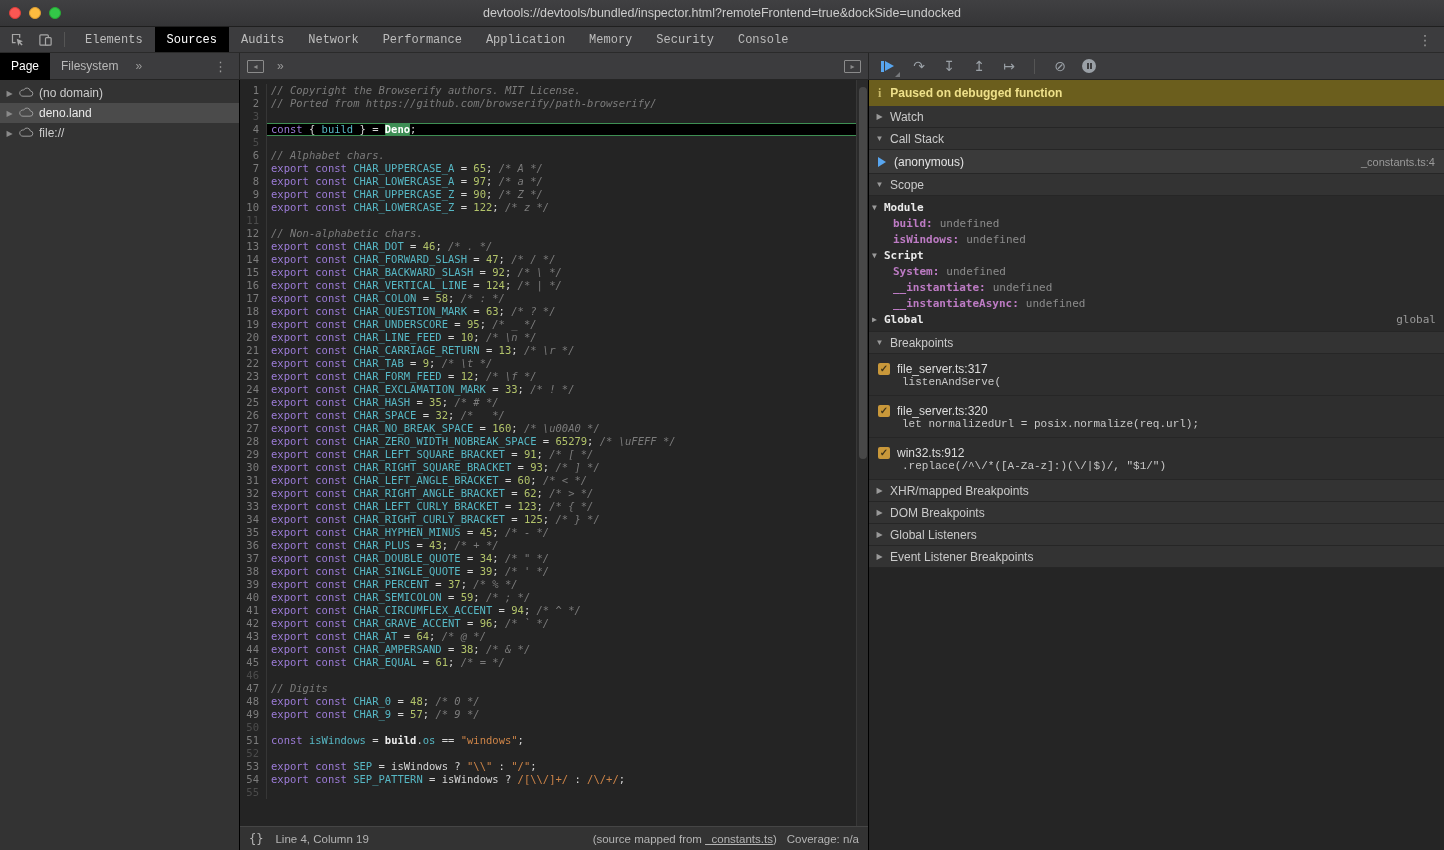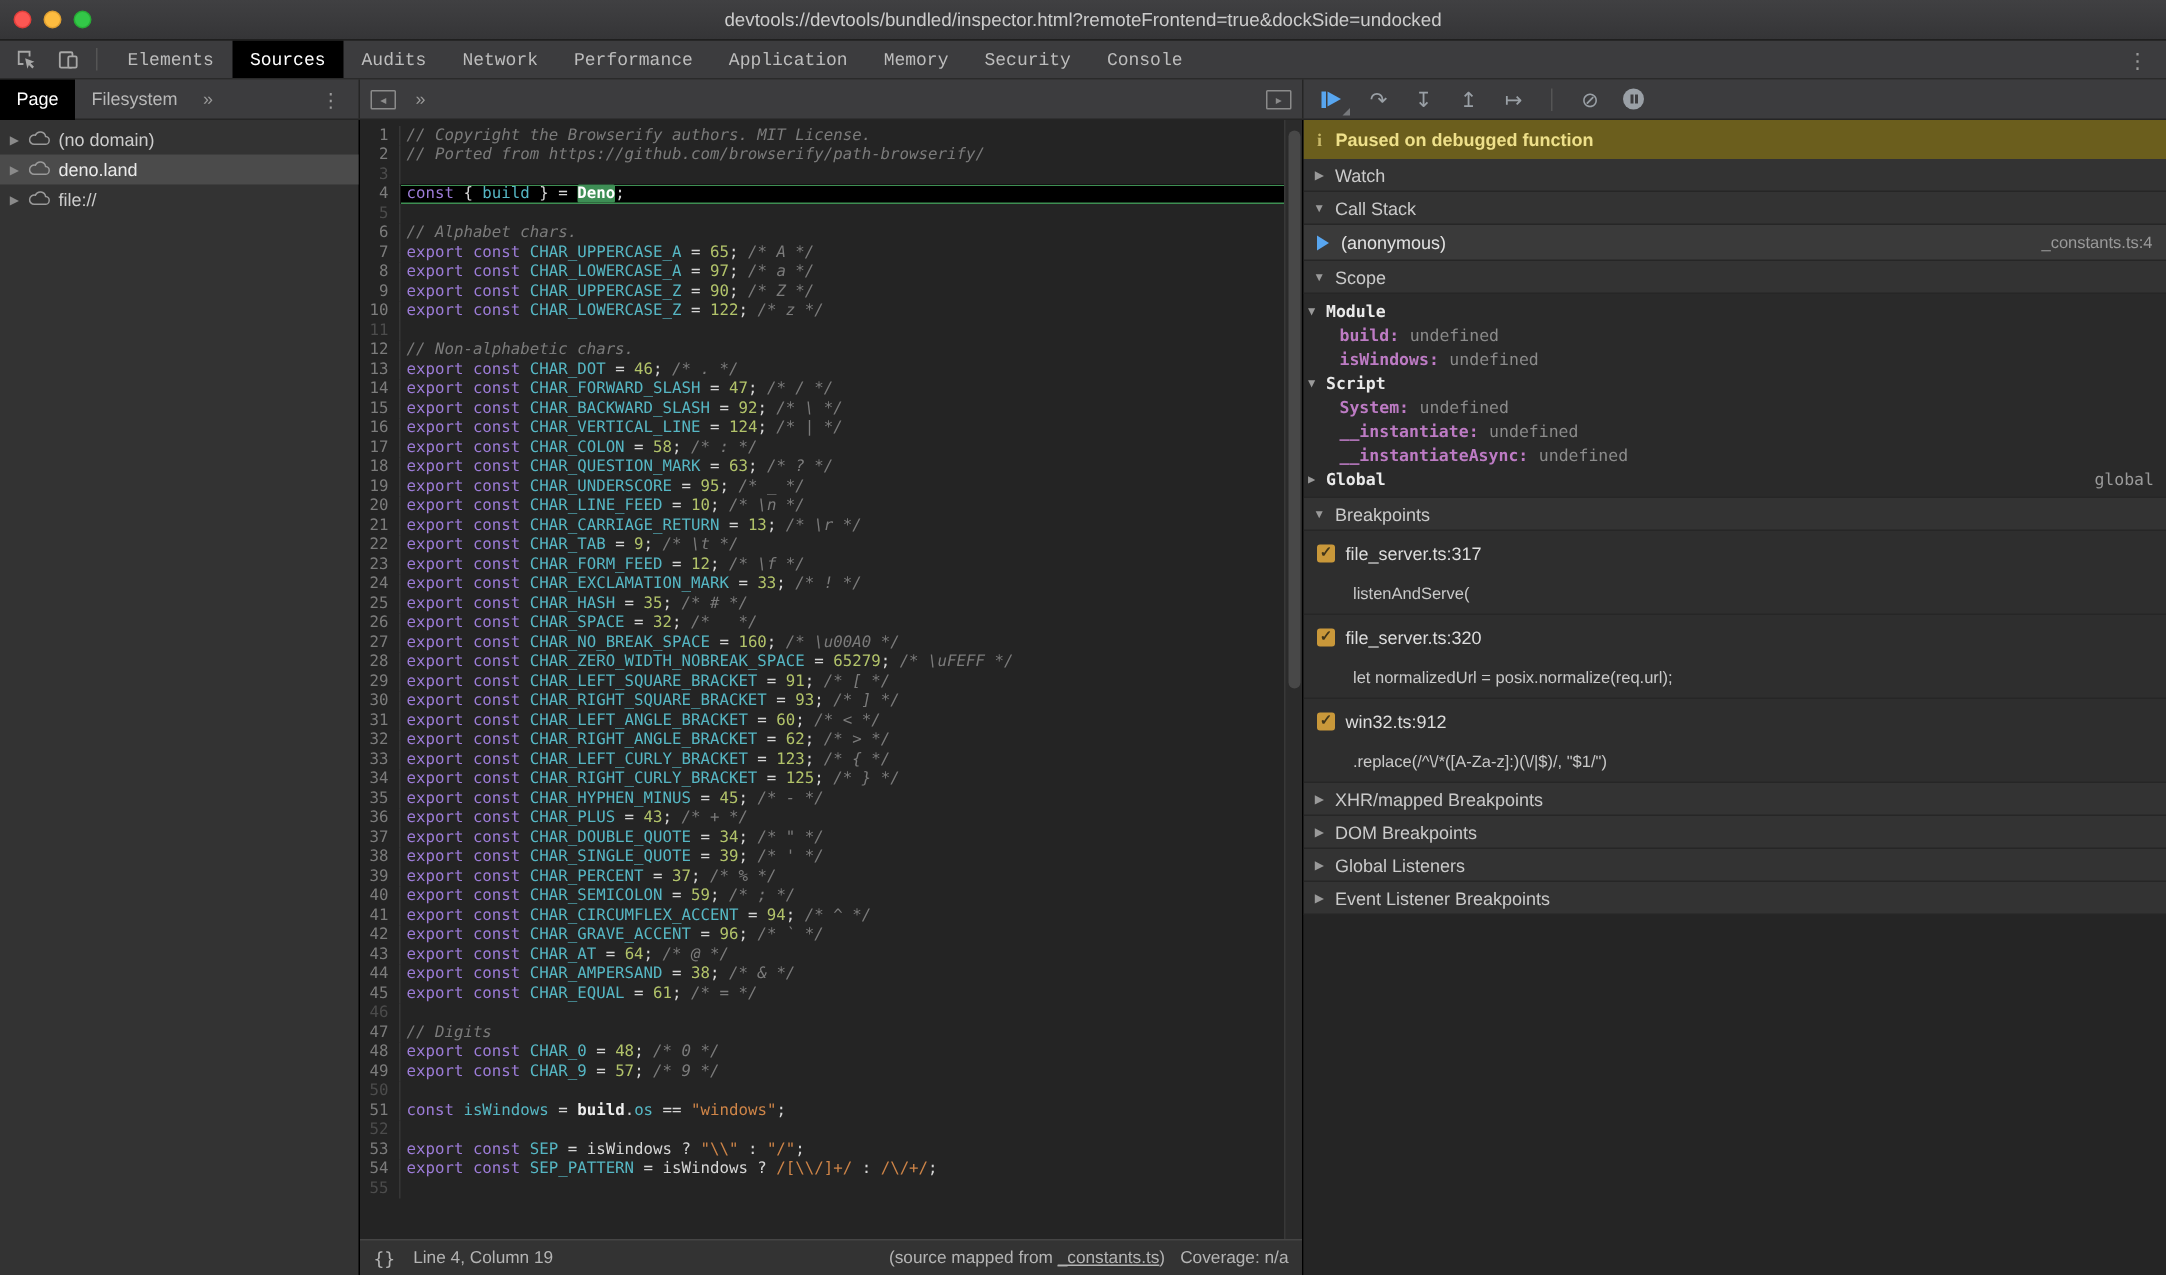--- a/index.html
+++ b/index.html
@@ -108,21 +108,21 @@
   .scope-group .tri { font-size:8px; color:#9a9a9a; width:10px; font-weight:normal; }
   .scope-group .gright { margin-left:auto; color:#9a9a9a; font-weight:normal; }
   .scope-var { height:16px; display:flex; align-items:center; padding-left:24px; }
   .scope-var .vn { color:#bd7bc4; font-weight:bold; }
   .scope-var .vv { color:#8b8b8b; margin-left:7px; }
   .bp-item { background:#2e2e2e; border-bottom:1px solid #262626; padding:7px 0 7px 9px; }
   .bp-head { display:flex; align-items:center; gap:7px; height:15px; }
   .bp-check { width:12px; height:12px; flex:none; background:#c9983a; border-radius:2px; color:#40351a;
               font-size:10px; line-height:12px; text-align:center; font-weight:bold; }
   .bp-loc { color:#dddddd; }
-  .bp-code { margin:14px 0 0 24px; font-family:Liberation Sans, sans-serif; font-size:11px; color:#c9c9c9; white-space:pre; }
+  .bp-code { margin:0 0 0 24px; font-family:Liberation Mono, monospace; font-size:11px; color:#c9c9c9; white-space:pre; }
   .rp-fill { flex:1; background:#252525; }
 </style>
 </head>
 <body>
 
 <div class="titlebar">
   <div class="lights">
     <span class="light red"></span>
     <span class="light yellow"></span>
     <span class="light green"></span>

